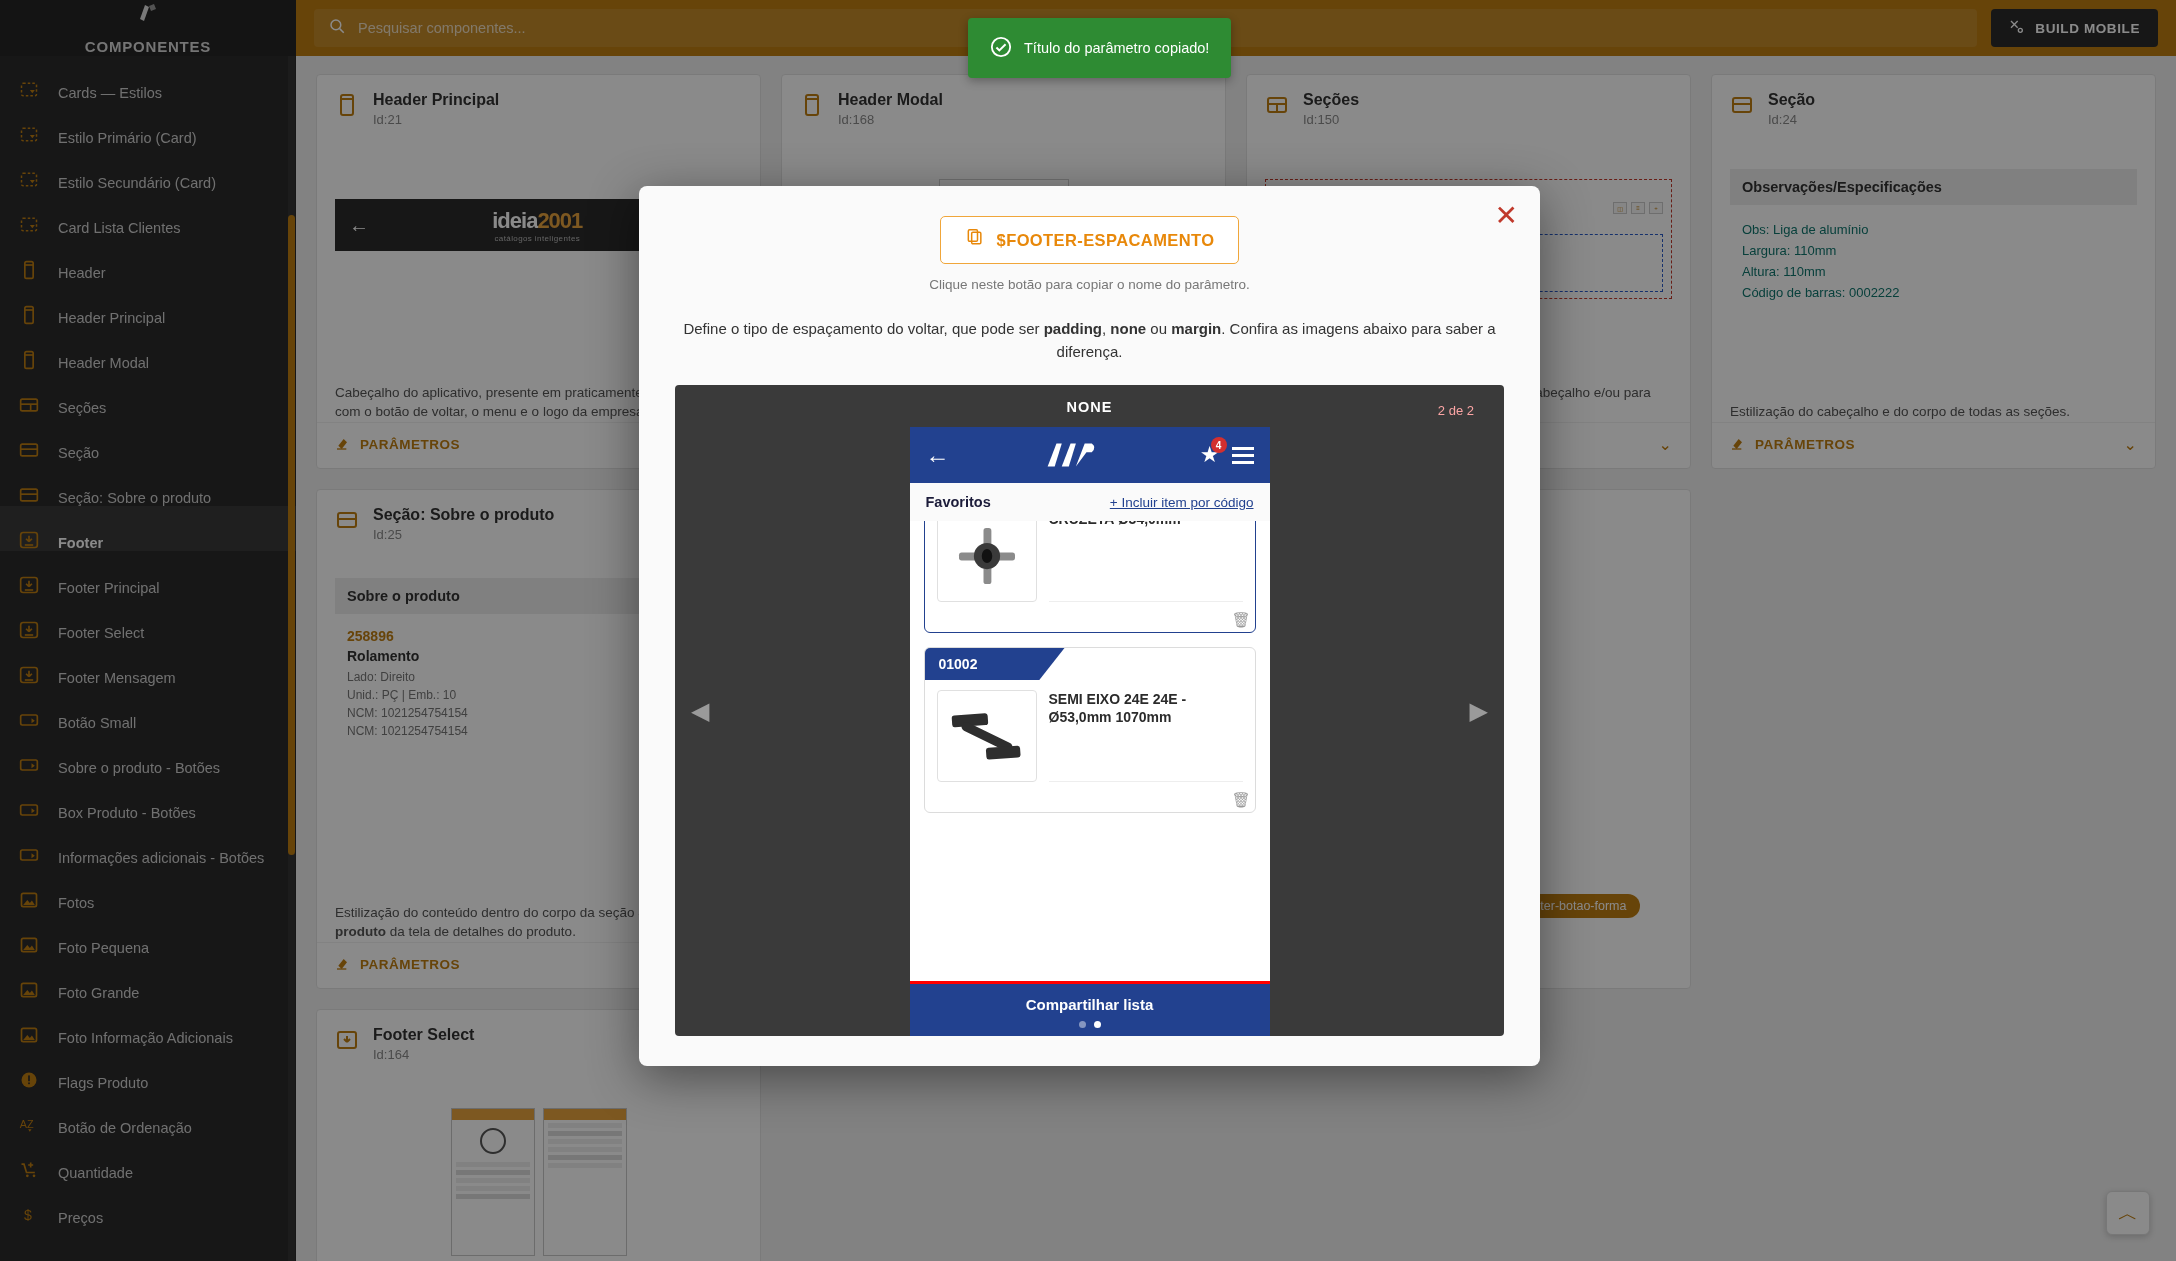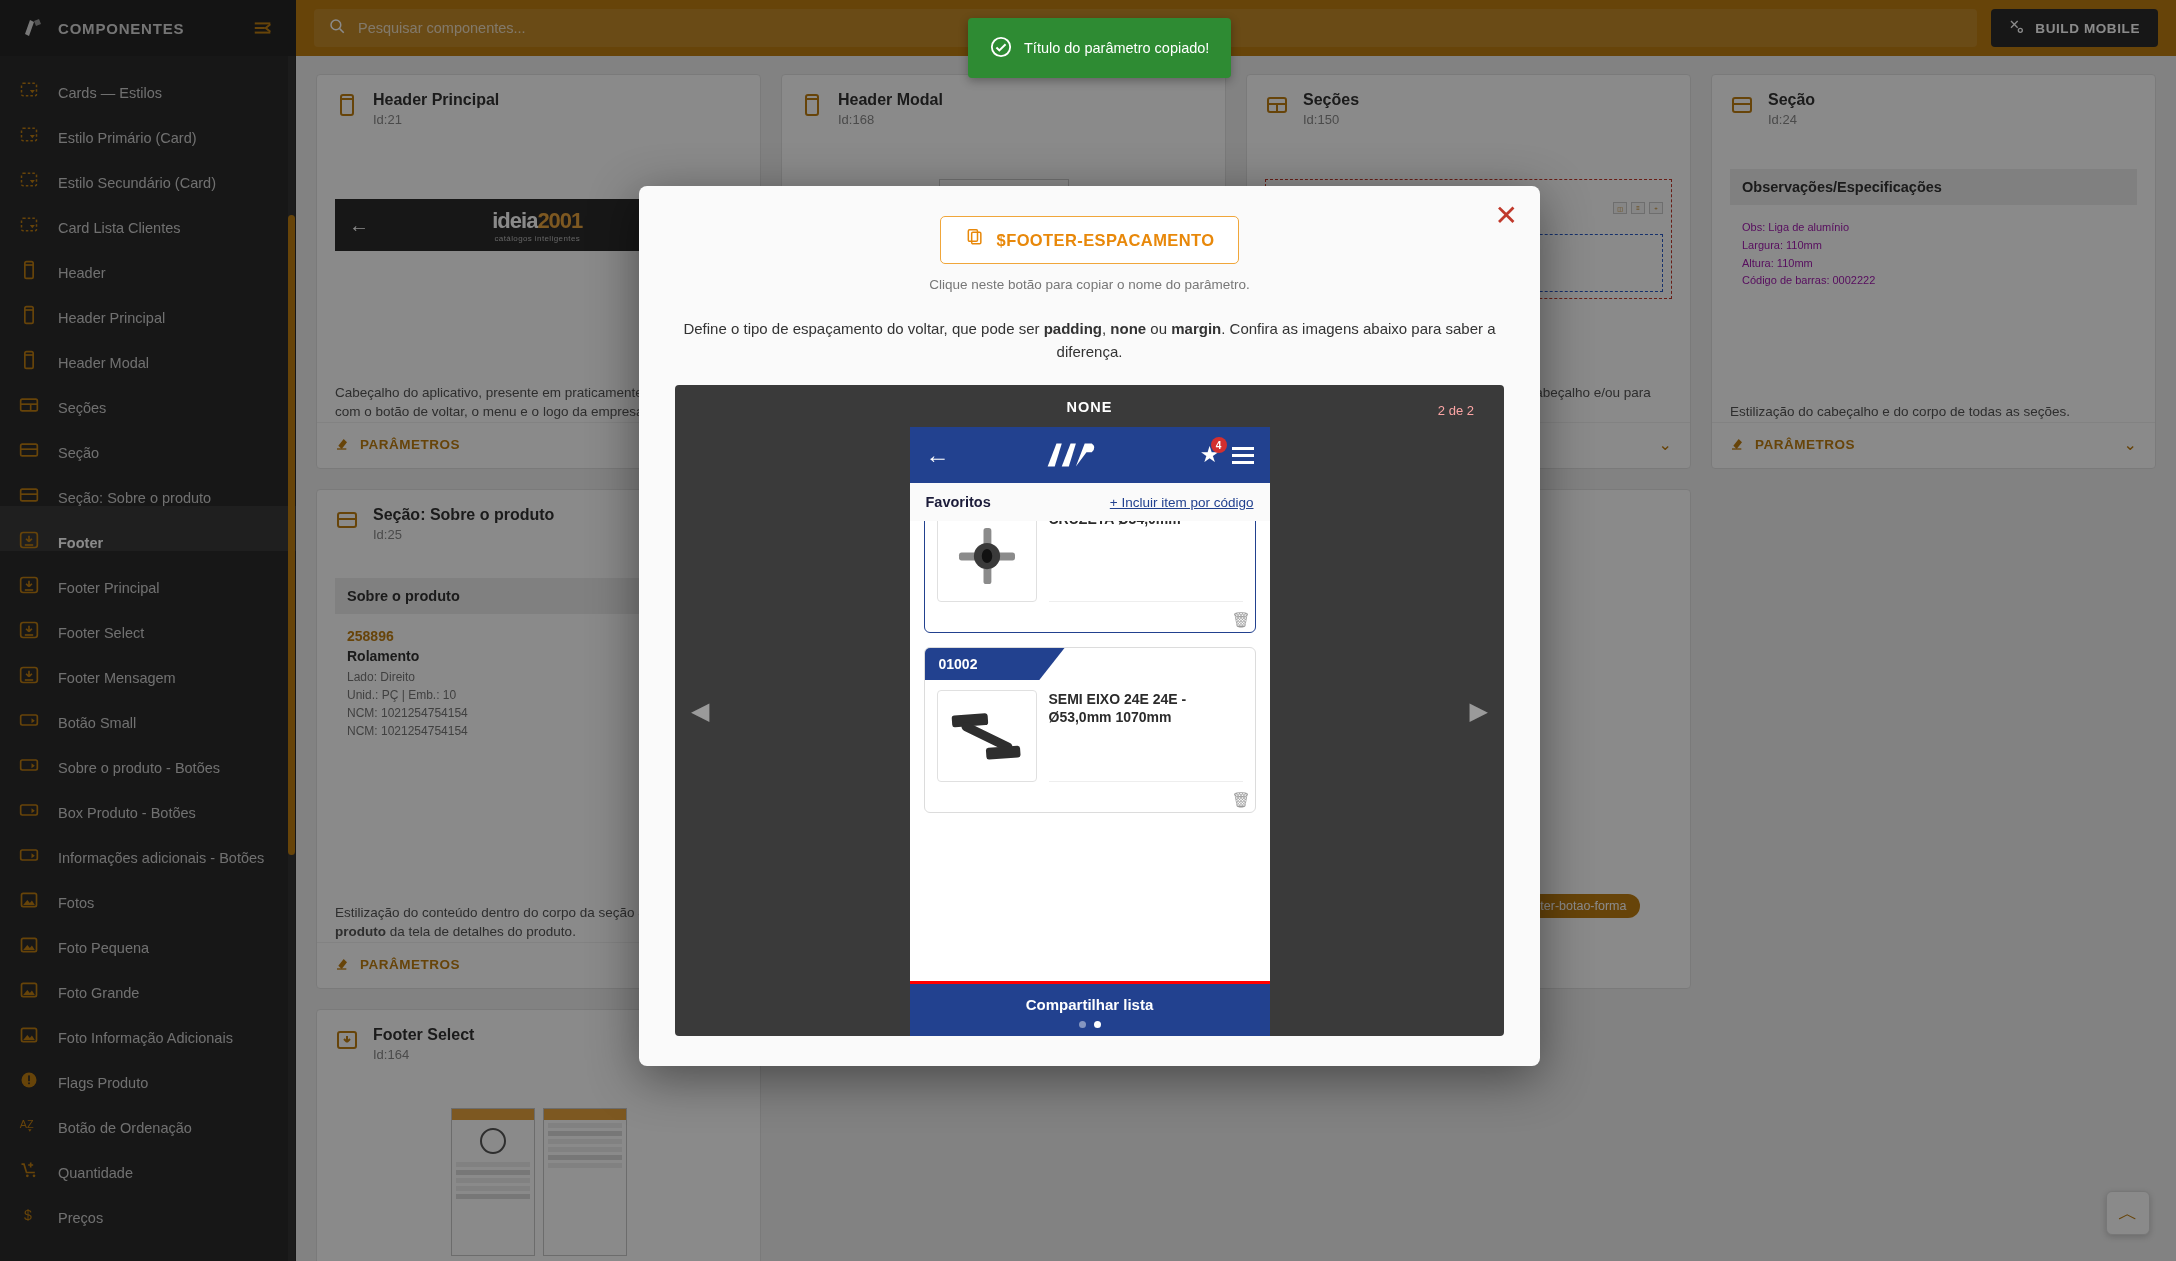--- a/index.html
+++ b/index.html
@@ -11,21 +11,21 @@
   #app { position: relative; width: 2176px; height: 1261px; }
 
   
   .sidebar {
     position: absolute; left: 0; top: 0;
     width: 296px; height: 1261px;
     background: #2b2b2b; z-index: 5;
   }
   .sidebar-head {
     height: 56px; display: flex; align-items: center;
-    padding: 0 20px; gap: 12px; background: #252525;
+    padding: 0 12px; gap: 12px; background: #252525; flex-direction: column;
   }
   .sb-logo { width: 26px; height: 26px; flex: none; display:flex; align-items:center; justify-content:center; }
   .sb-title {
     color: #d8d8d8; font-size: 15px; font-weight: bold;
     letter-spacing: .8px; flex: 1;
   }
   .sb-collapse { width: 26px; height: 26px; display:flex; align-items:center; justify-content:center; cursor:pointer; }
   .sidebar-list {
     position: absolute; top: 56px; left: 0; right: 0; bottom: 0;
     overflow: hidden; background: #2b2b2b;
@@ -145,21 +145,21 @@
   .mini-btn {
     width: 14px; height: 12px; border: 1px solid #ccc;
     background: #f7f7f7; display:flex; align-items:center; justify-content:center;
     font-size: 6px; color: #bf7e12;
   }
 
   .obs-head {
     background: #ececec; padding: 10px 12px; font-weight: bold;
     font-size: 14.5px; color: #333; margin-top: 24px;
   }
-  .obs-body { font-size: 11px; color: #a21caf; line-height: 1.62; padding: 14px 12px 0; }
+  .obs-body { font-size: 13px; color: #0f766e; line-height: 1.62; padding: 14px 12px 0; }
 
   .add-btn {
     background: #e8880a; color: #fff; border: none; border-radius: 28px;
     padding: 14px 34px; font-size: 15px; font-weight: bold; cursor: pointer;
     font-family: "Liberation Sans", sans-serif;
   }
 
   .tag-cloud { display: flex; flex-wrap: wrap; gap: 8px; padding: 6px 0; }
   .tag {
     background: #bf7e12; color: #fff; border-radius: 14px;

